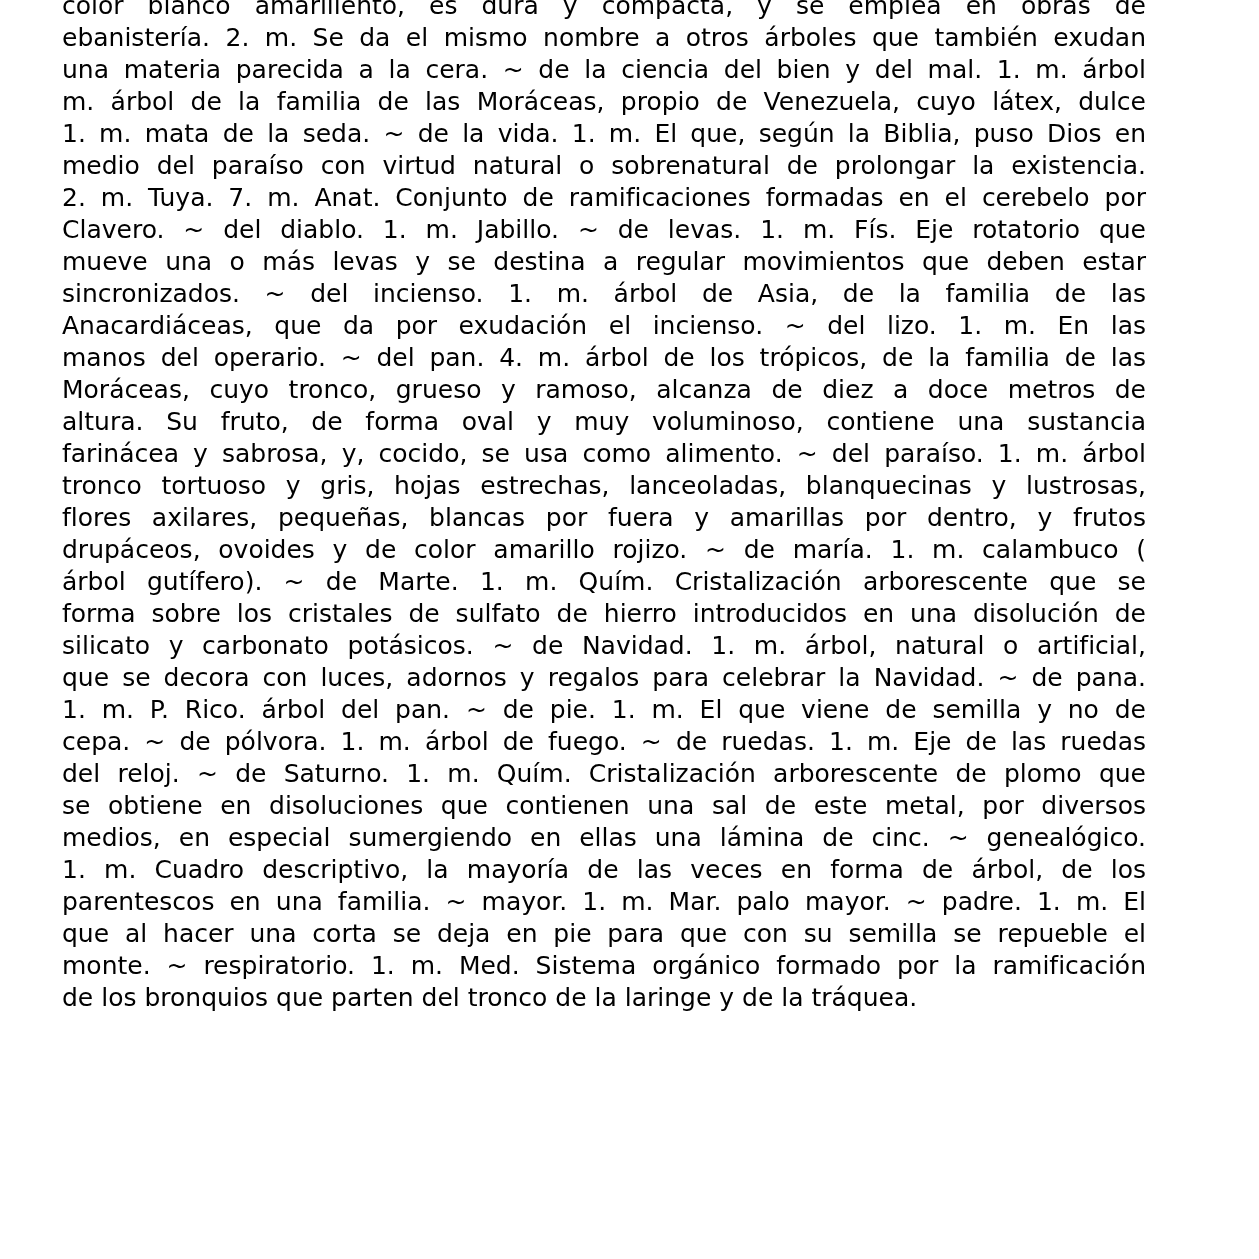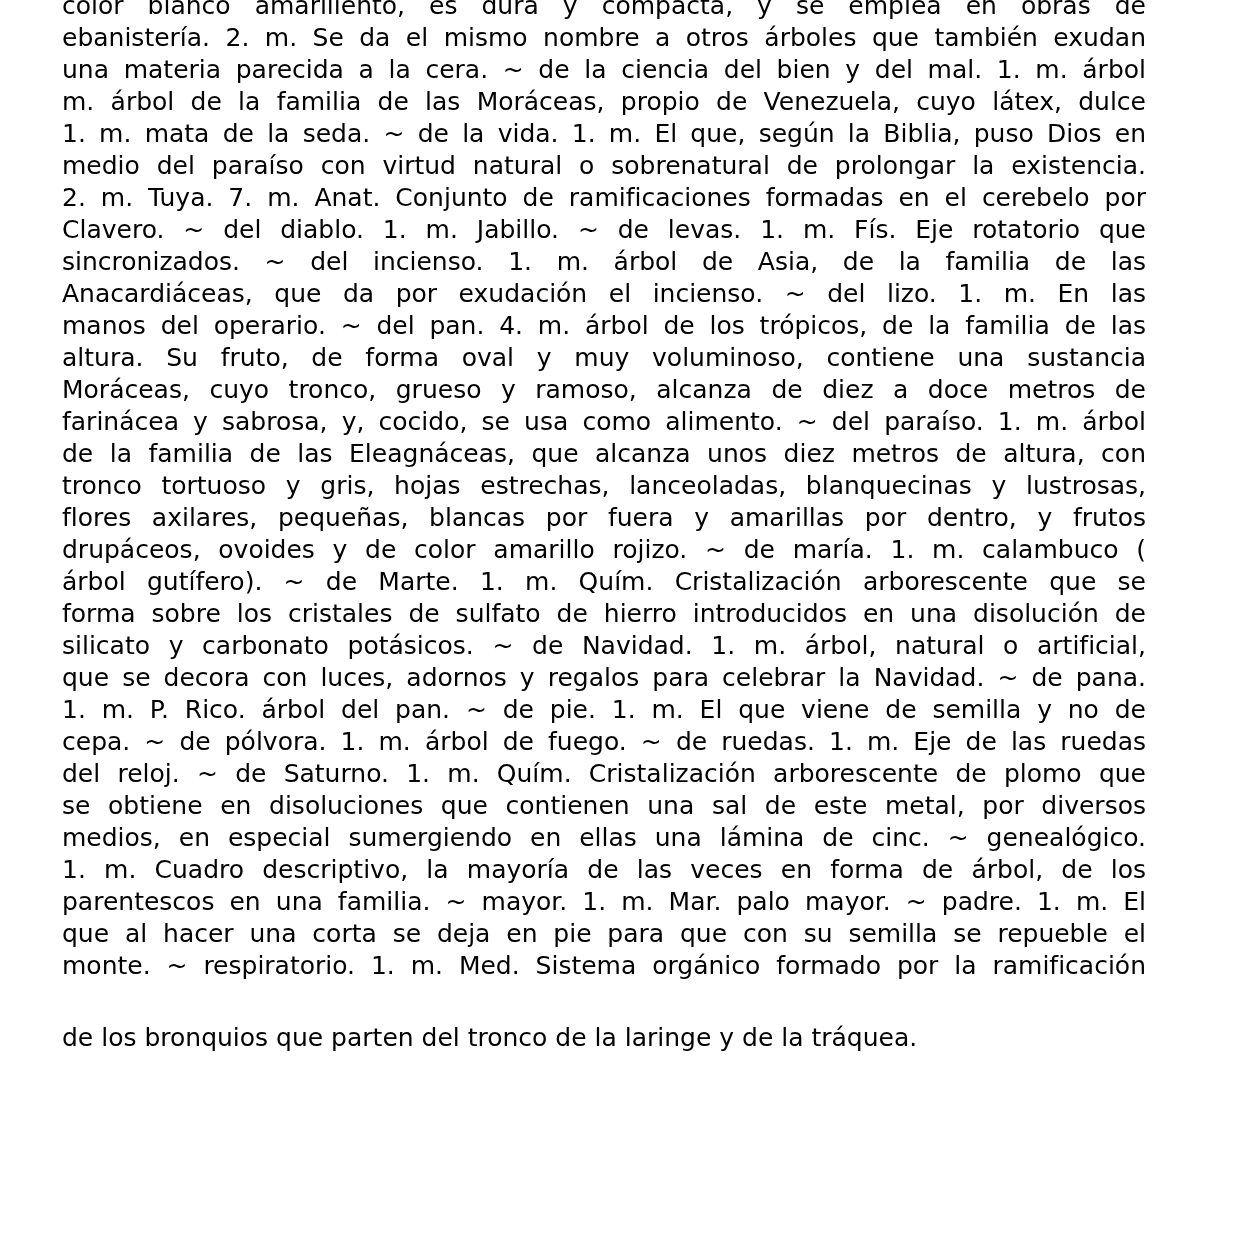--- a/index.html
+++ b/index.html
@@ -25,42 +25,41 @@
     -webkit-font-smoothing: antialiased;
   }
   .line {
     text-align: justify;
     text-align-last: justify;
     text-justify: inter-word;
     white-space: normal;
   }
   .line.last {
     text-align-last: left;
-    margin-top: 40px;
   }
 </style>
 </head>
 <body>
 
 <main class="text-block">
     <div class="line">color blanco amarillento, es dura y compacta, y se emplea en obras de</div>
     <div class="line">ebanistería. 2. m. Se da el mismo nombre a otros árboles que también exudan</div>
     <div class="line">una materia parecida a la cera. ~ de la ciencia del bien y del mal. 1. m. árbol</div>
     <div class="line">m. árbol de la familia de las Moráceas, propio de Venezuela, cuyo látex, dulce</div>
     <div class="line">1. m. mata de la seda. ~ de la vida. 1. m. El que, según la Biblia, puso Dios en</div>
     <div class="line">medio del paraíso con virtud natural o sobrenatural de prolongar la existencia.</div>
     <div class="line">2. m. Tuya. 7. m. Anat. Conjunto de ramificaciones formadas en el cerebelo por</div>
     <div class="line">Clavero. ~ del diablo. 1. m. Jabillo. ~ de levas. 1. m. Fís. Eje rotatorio que</div>
+    <div class="line">mueve una o más levas y se destina a regular movimientos que deben estar</div>
     <div class="line">sincronizados. ~ del incienso. 1. m. árbol de Asia, de la familia de las</div>
     <div class="line">Anacardiáceas, que da por exudación el incienso. ~ del lizo. 1. m. En las</div>
     <div class="line">manos del operario. ~ del pan. 4. m. árbol de los trópicos, de la familia de las</div>
+    <div class="line">Moráceas, cuyo tronco, grueso y ramoso, alcanza de diez a doce metros de</div>
     <div class="line">altura. Su fruto, de forma oval y muy voluminoso, contiene una sustancia</div>
-    <div class="line">Moráceas, cuyo tronco, grueso y ramoso, alcanza de diez a doce metros de</div>
     <div class="line">farinácea y sabrosa, y, cocido, se usa como alimento. ~ del paraíso. 1. m. árbol</div>
-    <div class="line">de la familia de las Eleagnáceas, que alcanza unos diez metros de altura, con</div>
     <div class="line">tronco tortuoso y gris, hojas estrechas, lanceoladas, blanquecinas y lustrosas,</div>
     <div class="line">flores axilares, pequeñas, blancas por fuera y amarillas por dentro, y frutos</div>
     <div class="line">drupáceos, ovoides y de color amarillo rojizo. ~ de maría. 1. m. calambuco (</div>
     <div class="line">árbol gutífero). ~ de Marte. 1. m. Quím. Cristalización arborescente que se</div>
     <div class="line">forma sobre los cristales de sulfato de hierro introducidos en una disolución de</div>
     <div class="line">silicato y carbonato potásicos. ~ de Navidad. 1. m. árbol, natural o artificial,</div>
     <div class="line">que se decora con luces, adornos y regalos para celebrar la Navidad. ~ de pana.</div>
     <div class="line">1. m. P. Rico. árbol del pan. ~ de pie. 1. m. El que viene de semilla y no de</div>
     <div class="line">cepa. ~ de pólvora. 1. m. árbol de fuego. ~ de ruedas. 1. m. Eje de las ruedas</div>
     <div class="line">del reloj. ~ de Saturno. 1. m. Quím. Cristalización arborescente de plomo que</div>

